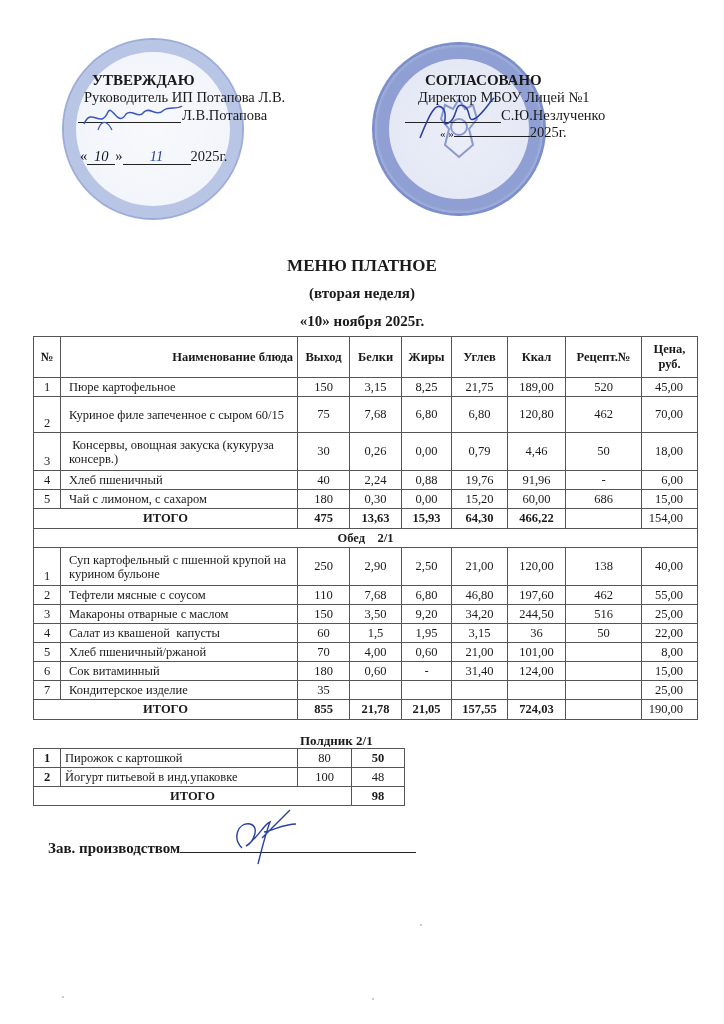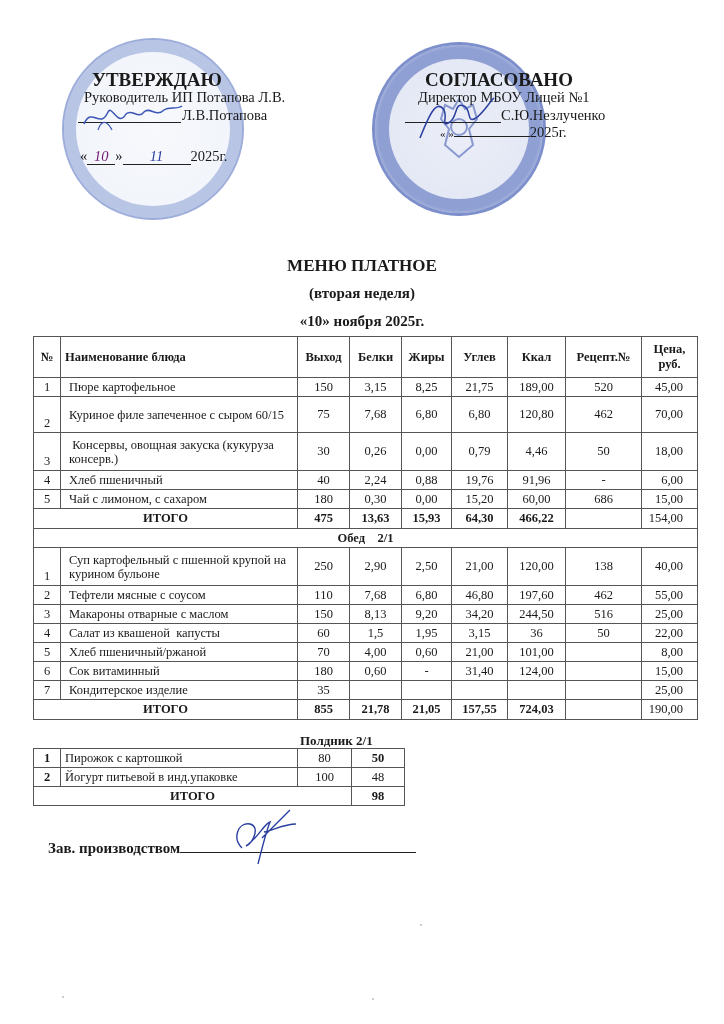--- a/index.html
+++ b/index.html
@@ -4,21 +4,21 @@
   <style>
     html, body { margin: 0; padding: 0; background: #ffffff; }
     body {
       width: 724px; height: 1024px; position: relative; overflow: hidden;
       font-family: "Liberation Serif", "DejaVu Serif", serif; color: #1a1a1a;
     }
     .abs { position: absolute; }
 
     
     .approve-block { position: absolute; font-size: 14.5px; line-height: 16px; }
-    .approve-block .ttl { font-weight: bold; font-size: 19px; }
+    .approve-block .ttl { font-weight: bold; font-size: 15px; }
     .stamp { position: absolute; border-radius: 50%; }
     .stamp-left {
       left: 62px; top: 38px; width: 178px; height: 178px;
       border: 2px solid rgba(80,110,190,0.55);
       box-shadow: inset 0 0 0 10px rgba(255,255,255,0), inset 0 0 0 12px rgba(80,110,190,0.35);
       background: radial-gradient(circle, rgba(120,150,210,0.06) 0%, rgba(120,150,210,0.10) 70%, rgba(255,255,255,0) 72%);
     }
     .stamp-right {
       left: 372px; top: 42px; width: 168px; height: 168px;
       border: 3px solid rgba(40,70,170,0.6);
@@ -34,21 +34,21 @@
     
     table.menu {
       position: absolute; left: 33px; top: 336px; width: 664px;
       border-collapse: collapse; table-layout: fixed; font-size: 12.5px;
     }
     table.menu td, table.menu th {
       border: 1px solid #555; padding: 0 4px; vertical-align: middle;
       font-family: "Liberation Serif", serif;
     }
     table.menu th { font-weight: bold; font-size: 12.5px; height: 40px; text-align: center; }
-    table.menu th.name-h { text-align: left; }
+    table.menu th.name-h { text-align: right; }
     table.menu td.num { text-align: center; }
     table.menu td.c { text-align: center; }
     table.menu td.r { text-align: right; padding-right: 14px; }
     table.menu td.name { text-align: left; padding-left: 8px; line-height: 14px; }
     table.menu tr.section td { text-align: center; font-weight: bold; height: 18px; }
     table.menu tr.row td { height: 18px; }
     table.menu tr.row2 td { height: 34px; }
     table.menu tr.total td { font-weight: bold; height: 19px; }
     table.menu td.num-bottom { vertical-align: bottom; padding-bottom: 1px; }
 
@@ -79,21 +79,21 @@
   </svg>
 </div>
 
 <div class="approve-block" style="left:92px; top:72px;">
   <div class="ttl">УТВЕРЖДАЮ</div>
 </div>
 <div class="approve-block" style="left:84px; top:89px;">Руководитель ИП Потапова Л.В.</div>
 <div class="approve-block" style="left:182px; top:107px;">Л.В.Потапова</div>
 <div class="sig-line" style="left:78px; top:122px; width:103px;"></div>
 <div class="approve-block" style="left:80px; top:124px;">
-  <span>«</span><span style="display:inline-block;width:28px;border-bottom:1px solid #222;text-align:center;font-style:italic;color:#701a75;">10</span><span>»</span><span style="display:inline-block;width:68px;border-bottom:1px solid #222;text-align:center;font-style:italic;color:#2a3fa0;margin-top:24px;">11</span><span>2025г.</span>
+  <span>«</span><span style="display:inline-block;width:28px;border-bottom:1px solid #222;text-align:center;font-style:italic;color:#0f172a;">10</span><span>»</span><span style="display:inline-block;width:68px;border-bottom:1px solid #222;text-align:center;font-style:italic;color:#2a3fa0;margin-top:24px;">11</span><span>2025г.</span>
 </div>
 <svg class="signature" style="left:78px; top:100px;" width="110" height="36" viewBox="0 0 110 36">
   <path d="M6 24 C14 6, 22 30, 30 12 C34 4, 40 28, 48 14 C54 8, 60 20, 66 12 C72 6, 78 18, 86 10 C92 6, 98 10, 104 6" fill="none" stroke="#3b56b5" stroke-width="1.5"></path>
   <path d="M20 30 C24 18, 30 22, 34 30" fill="none" stroke="#3b56b5" stroke-width="1.2"></path>
 </svg>
 
 <div class="approve-block" style="left:425px; top:72px;">
   <div class="ttl">СОГЛАСОВАНО</div>
 </div>
 <div class="approve-block" style="left:418px; top:89px;">Директор МБОУ Лицей №1</div>
@@ -224,21 +224,21 @@
       <td class="c">6,80</td>
       <td class="c">46,80</td>
       <td class="c">197,60</td>
       <td class="c">462</td>
       <td class="r">55,00</td>
     </tr>
     <tr class="row">
       <td class="num">3</td>
       <td class="name">Макароны отварные с маслом</td>
       <td class="c">150</td>
-      <td class="c">8,13</td>
+      <td class="c">3,50</td>
       <td class="c">9,20</td>
       <td class="c">34,20</td>
       <td class="c">244,50</td>
       <td class="c">516</td>
       <td class="r">25,00</td>
     </tr>
     <tr class="row">
       <td class="num">4</td>
       <td class="name" style="white-space:pre">Салат из квашеной  капусты</td>
       <td class="c">60</td>

